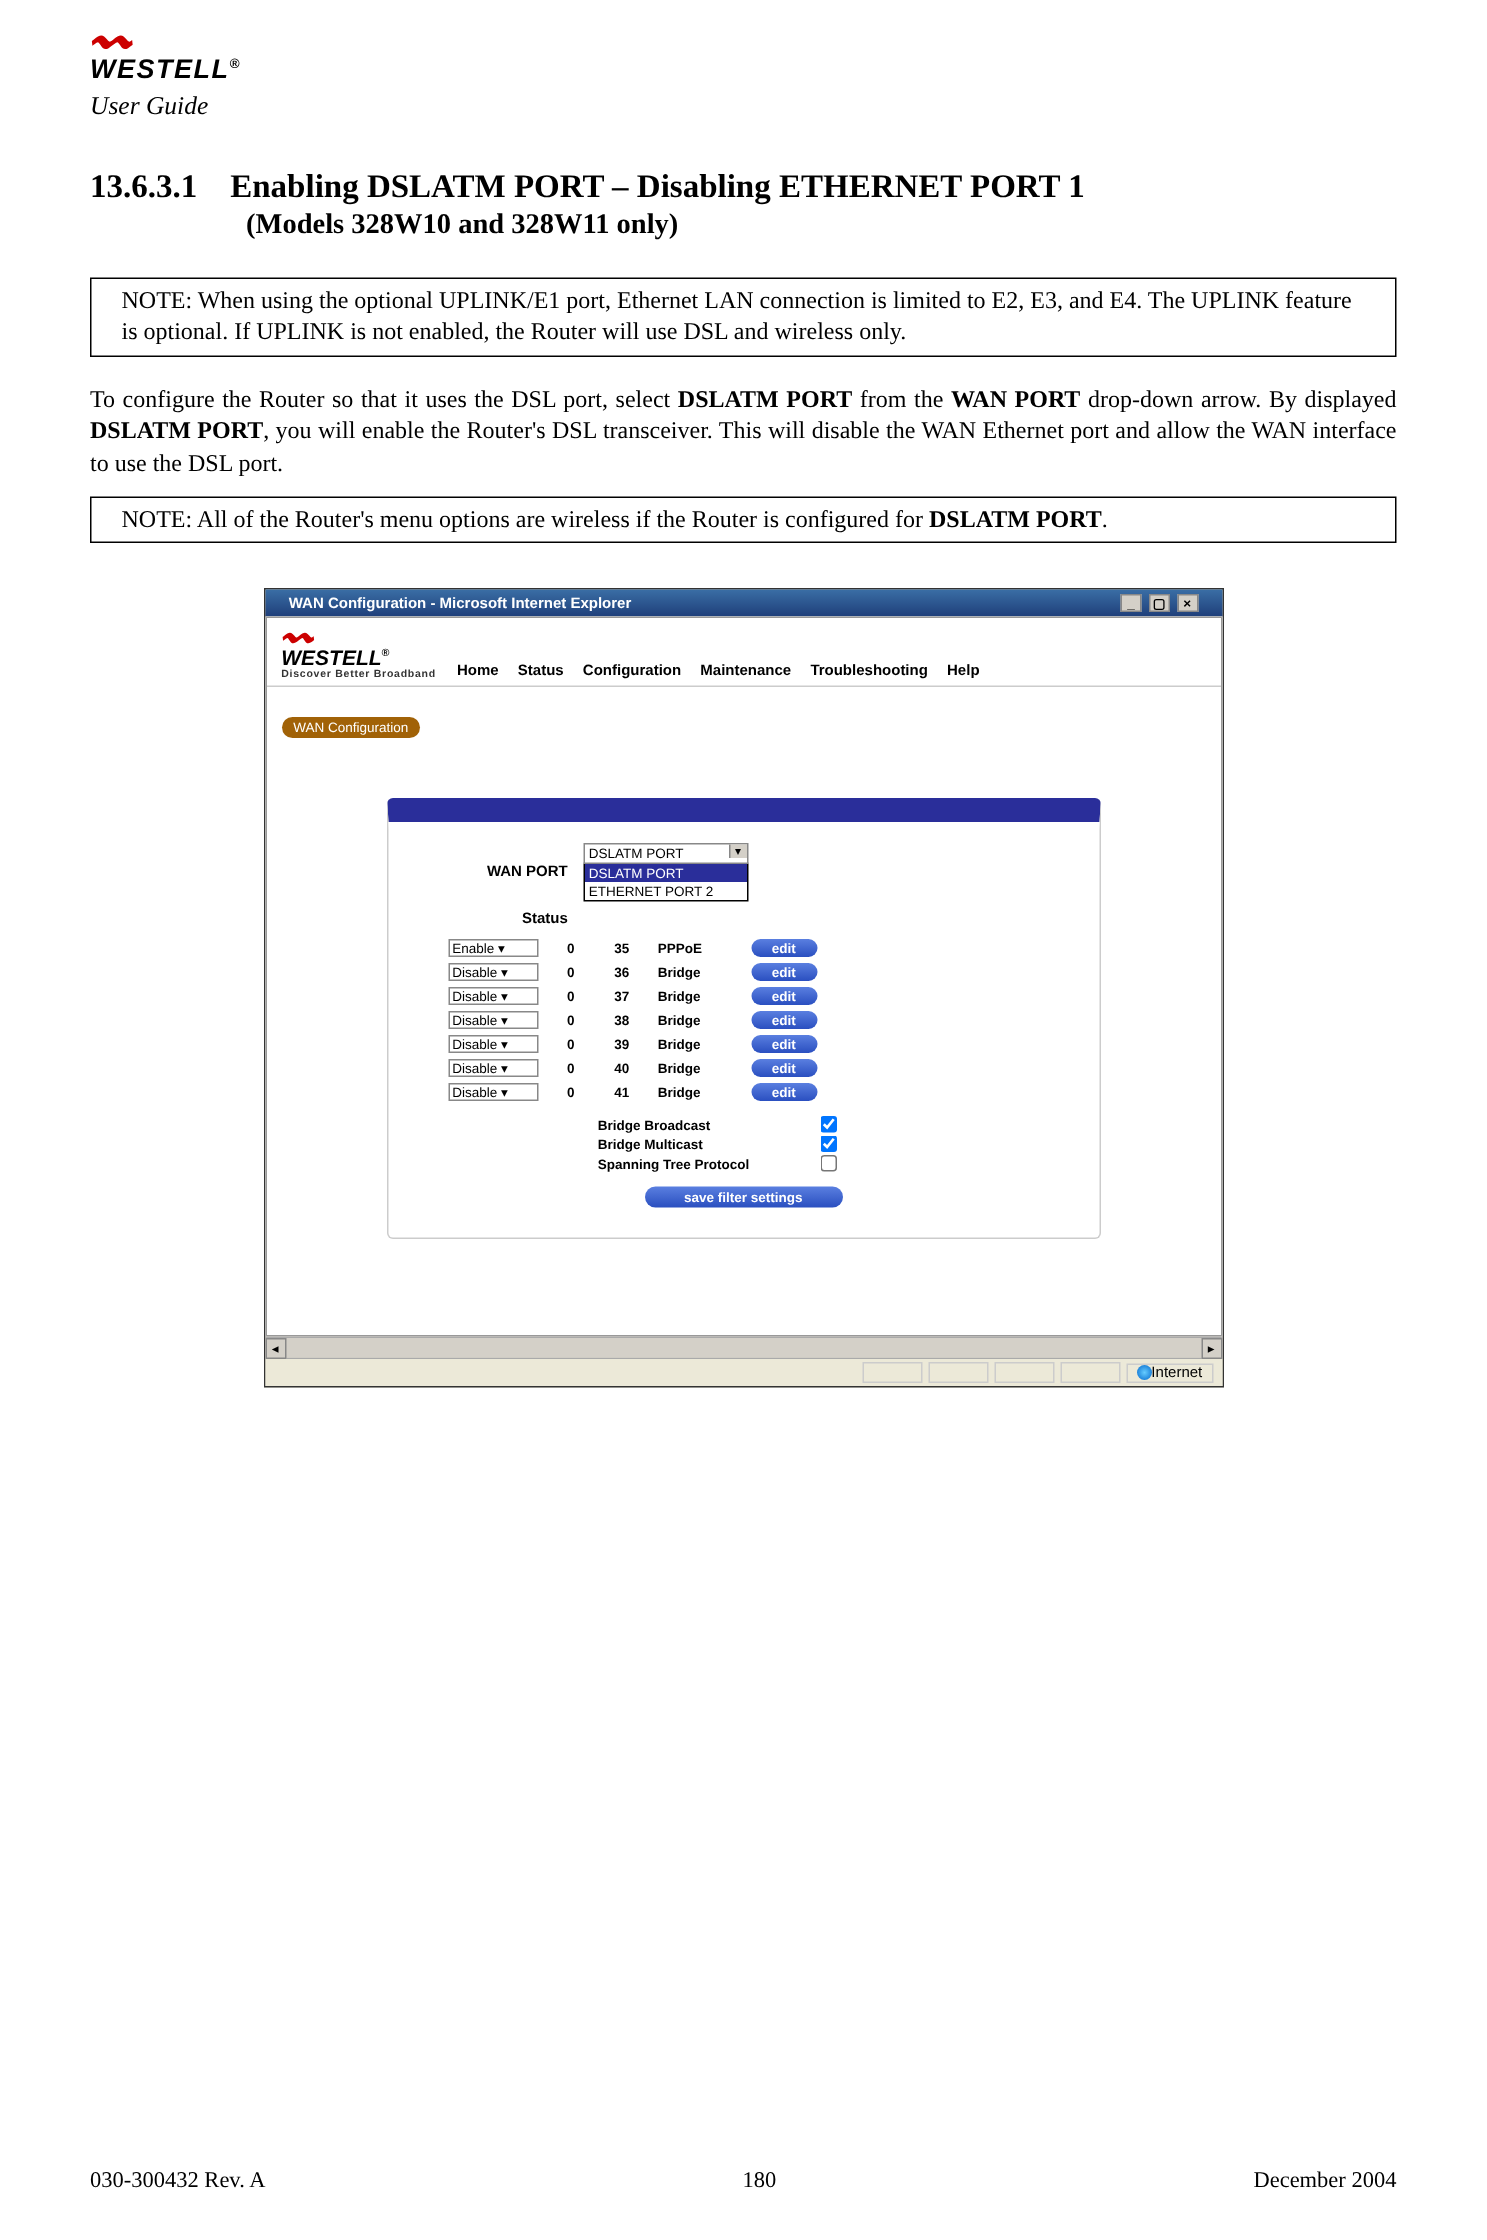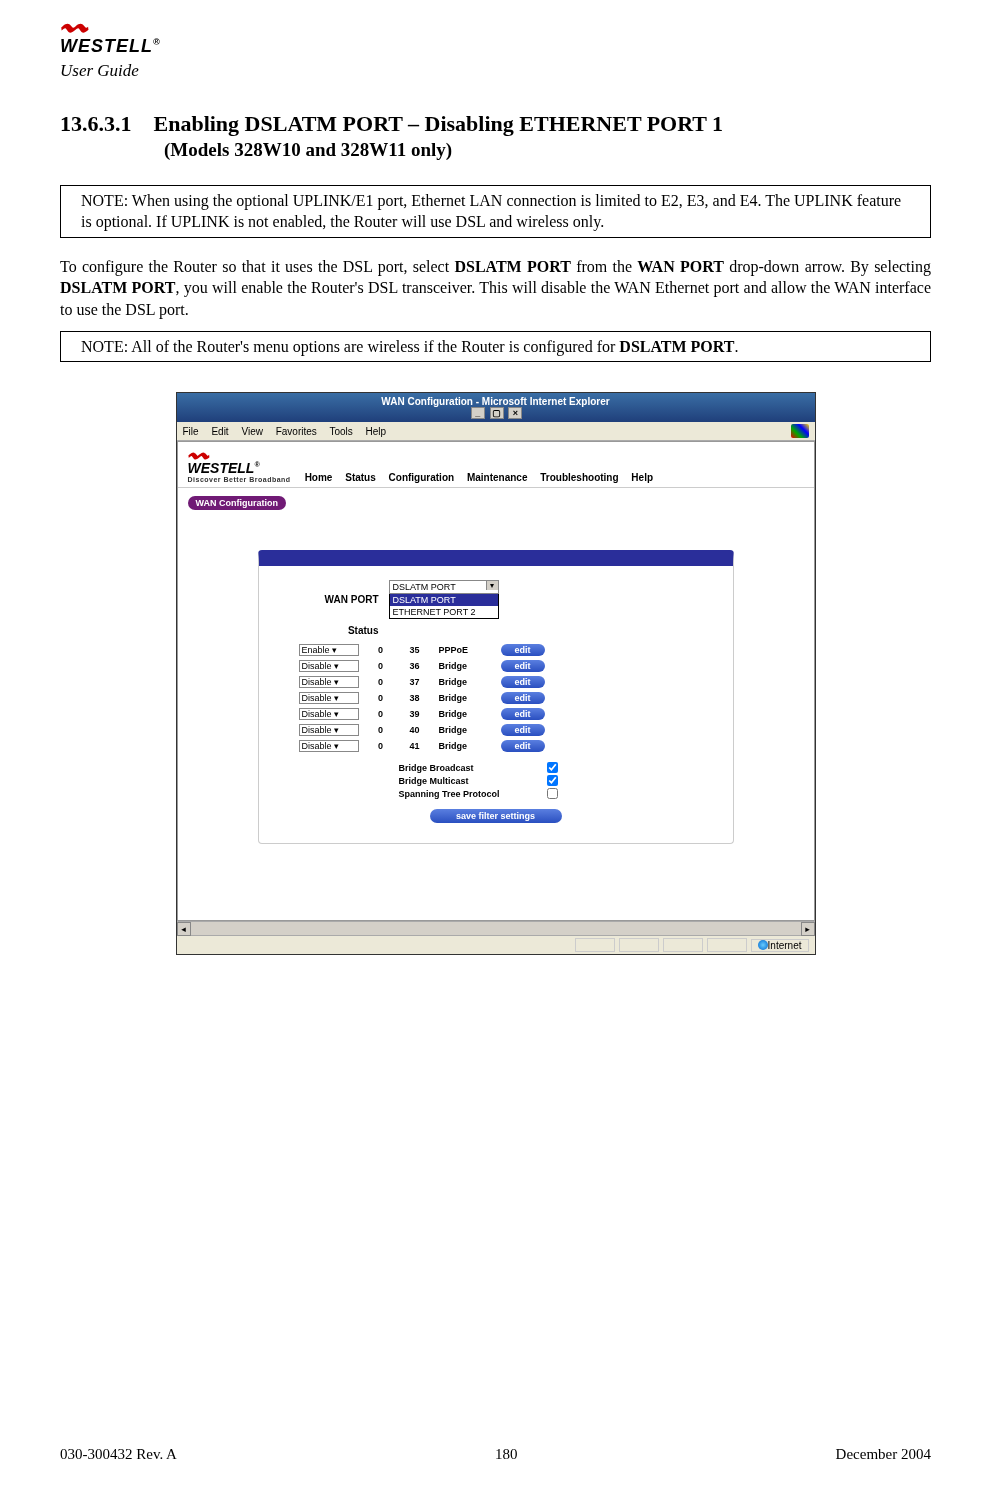--- a/index.html
+++ b/index.html
@@ -47,27 +47,26 @@
     width: 640px;
     margin: 30px auto 0 auto;
     border: 1px solid #333;
     font-family: Tahoma, Arial, sans-serif;
     font-size: 10px;
     background: #ece9d8;
   }
   .titlebar {
     background: linear-gradient(to bottom, #3a6ea5, #1f3f7a);
     color: #fff;
-    padding: 3px 6px;
+    padding: 3px 16px;
     display: flex;
     justify-content: space-between;
     align-items: center;
     font-weight: bold;
     font-size: 10px;
-    flex-direction: column;
   }
   .win-controls span {
     display: inline-block;
     width: 14px; height: 12px;
     background: #d4d0c8;
     border: 1px solid #888;
     margin-left: 2px;
     text-align: center;
     color: #000;
     line-height: 10px;
@@ -100,28 +99,28 @@
     font-weight: bold;
     font-style: italic;
     font-size: 14px;
     color: #000;
   }
   .router-logo .sw { color:#c00; font-size:20px; line-height:.5; display:block;}
   .router-logo .tag { font-size:7px; font-style:normal; color:#333; display:block; letter-spacing:.5px;}
   .router-nav { font-size: 10px; font-weight: bold; color: #000; }
   .router-nav span { margin-right: 10px; }
   .sub-tab {
-    background: #701a75;
+    background: #a16207;
     color: #fff;
     display: inline-block;
     padding: 2px 8px;
     border-radius: 8px;
     font-size: 9px;
-    font-weight: bold;
-    margin: 8px 0 0 10px;
+    font-weight: normal;
+    margin: 20px 0 0 10px;
   }
   .panel-wrap { padding: 40px 80px 20px 80px; }
   .panel {
     border: 1px solid #ccc;
     border-top: 16px solid #2a2e9a;
     border-radius: 4px;
     padding: 14px 40px 20px 40px;
     background: #fff;
   }
   .row { display: flex; align-items: center; margin-bottom: 6px; }
@@ -222,46 +221,35 @@
 <h2 class="section-heading">
   <span>13.6.3.1</span>&nbsp;&nbsp;&nbsp;&nbsp;<span>Enabling DSLATM PORT – Disabling ETHERNET PORT 1</span>
 </h2>
 <div class="section-subheading">(Models 328W10 and 328W11 only)</div>
 
 <div class="note-box">
   <span>NOTE: When using the optional UPLINK/E1 port, Ethernet LAN connection is limited to E2, E3, and E4. The UPLINK feature is optional. If UPLINK is not enabled, the Router will use DSL and wireless only.</span>
 </div>
 
 <p class="body-para">
-  <span>To configure the Router so that it uses the DSL port, select </span><b>DSLATM PORT</b><span> from the </span><b>WAN PORT</b><span> drop-down arrow. By selecting </span><b>DSLATM PORT</b><span>, you will enable the Router's DSL transceiver. This will disable the WAN Ethernet port and allow the WAN interface to use the DSL port.</span>
+  <span>To configure the Router so that it uses the DSL port, select </span><b>DSLATM PORT</b><span> from the </span><b>WAN PORT</b><span> drop-down arrow. By displayed </span><b>DSLATM PORT</b><span>, you will enable the Router's DSL transceiver. This will disable the WAN Ethernet port and allow the WAN interface to use the DSL port.</span>
 </p>
 
 <div class="note-box">
   <span>NOTE: All of the Router's menu options are wireless if the Router is configured for </span><b>DSLATM PORT</b><span>.</span>
 </div>
 
 <div class="screenshot">
   <div class="titlebar">
     <span>WAN Configuration - Microsoft Internet Explorer</span>
     <span class="win-controls">
       <span>_</span>
       <span>▢</span>
       <span>×</span>
     </span>
-  </div>
-  <div class="menubar">
-    <div class="menubar-items">
-      <span>File</span>
-      <span>Edit</span>
-      <span>View</span>
-      <span>Favorites</span>
-      <span>Tools</span>
-      <span>Help</span>
-    </div>
-    <div class="win-flag"></div>
   </div>
   <div class="content-area">
     <div class="router-header">
       <div class="router-logo">
         <span class="sw">〰</span>
         <span>WESTELL</span><sup style="font-size:7px;">®</sup>
         <span class="tag">Discover Better Broadband</span>
       </div>
       <div class="router-nav">
         <span>Home</span>

